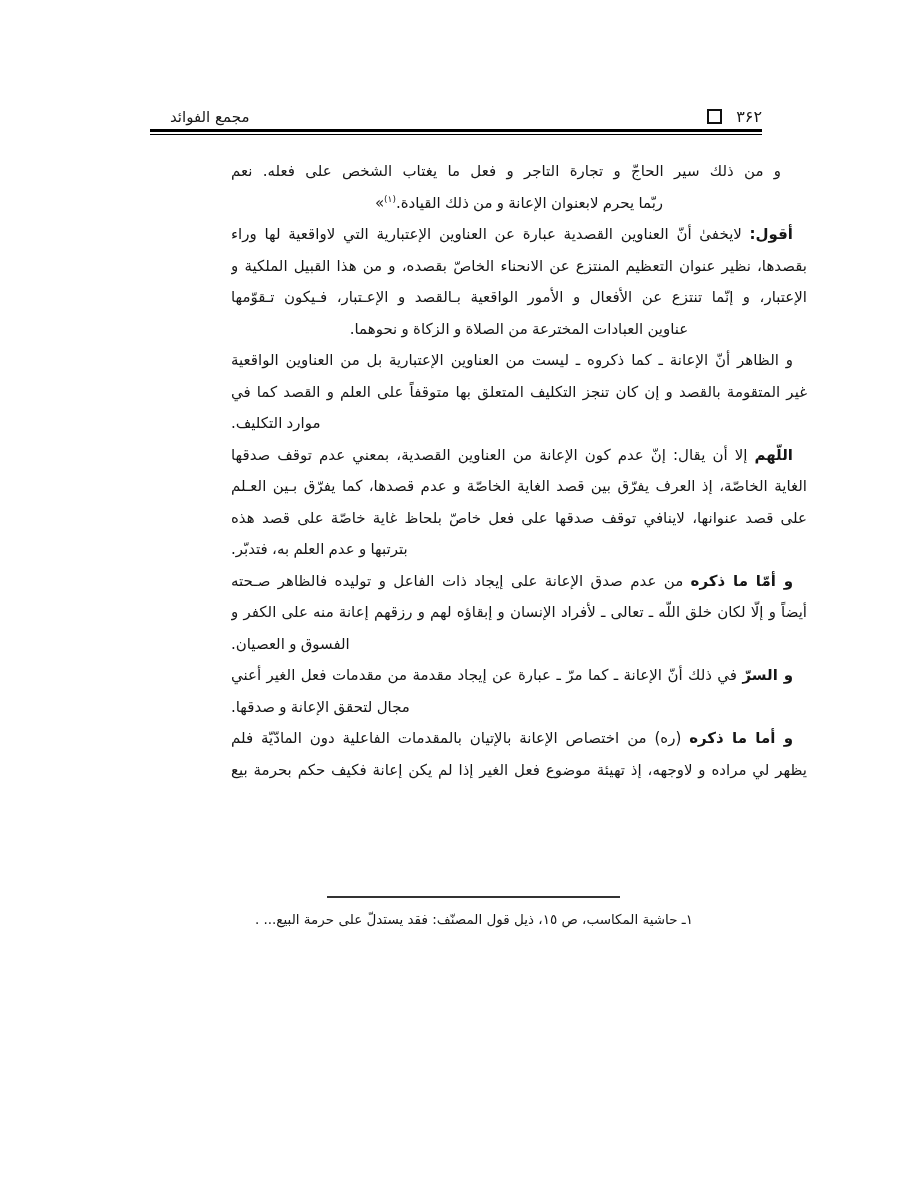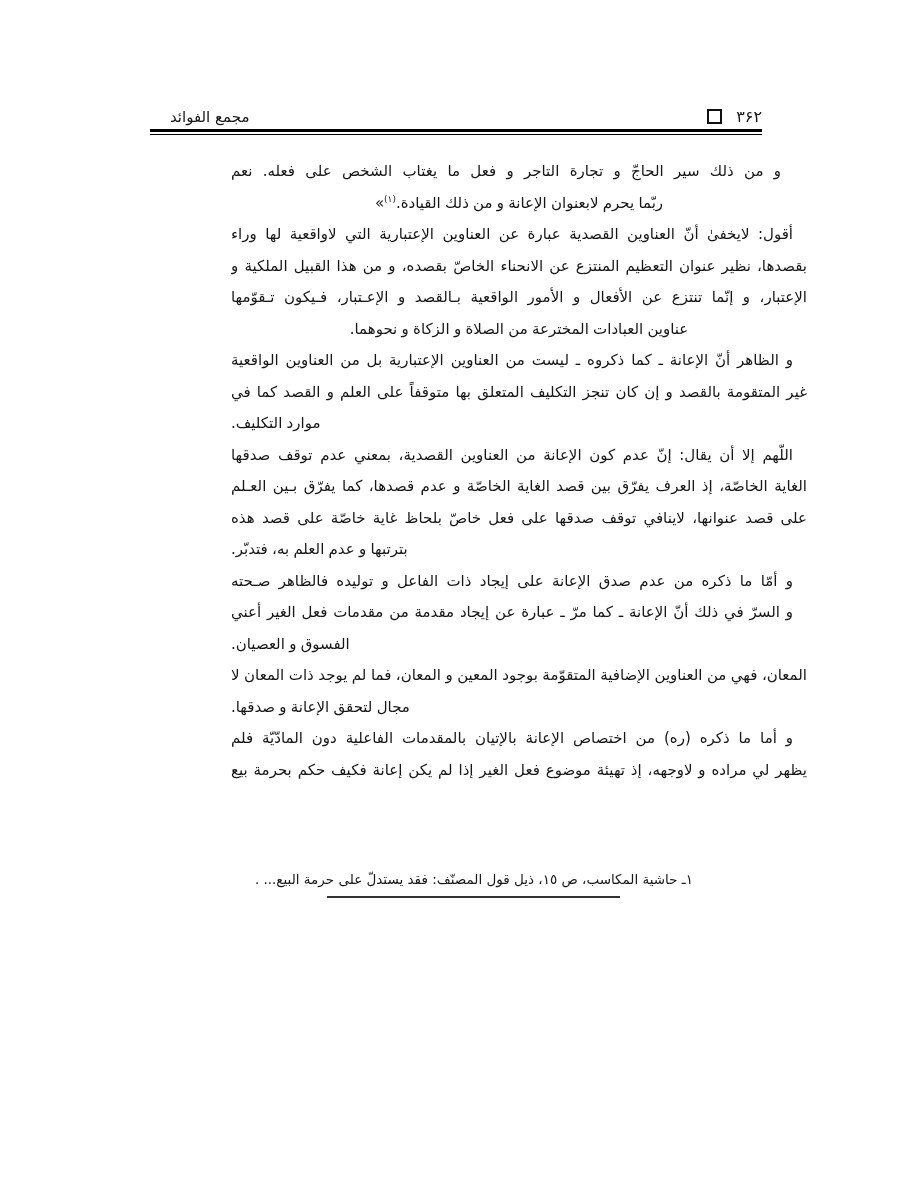--- a/index.html
+++ b/index.html
@@ -25,29 +25,29 @@
     direction:rtl;font-size:15px;word-spacing:-0.5px;margin-left:45px;
   }
   .line{
     height:31.5px;line-height:31.5px;overflow:hidden;
     text-align:justify;text-align-last:justify;
   }
   .line.center{text-align:left;text-align-last:center;}
   .line.endleft{text-align:right;text-align-last:left;}
   .line.ind1{text-indent:14px;}
   .line.ind2{text-indent:26px;}
-  .b{font-weight:normal;}
+  .b{font-weight:bold;}
   sup{font-size:9px;line-height:0;}
   
   .footnote-rule{
     position:absolute;top:896px;left:327px;width:293px;
     border-top:2px solid #333;
   }
   .footnote{
-    position:absolute;top:868px;left:186px;width:576px;
+    position:absolute;top:908px;left:186px;width:576px;
     direction:rtl;text-align:center;font-size:13.5px;line-height:22px;
   }
 </style>
 </head>
 <body>
 
 <div class="sheet">
 
   <div class="header">
     <span class="book-title">مجمع الفوائد</span>
@@ -67,23 +67,23 @@
       <div class="line"><span>الإعتبار، و إنّما تنتزع عن الأفعال و الأمور الواقعية بـالقصد و الإعـتبار، فـيكون تـقوّمها</span></div>
       <div class="line center"><span>عناوين العبادات المخترعة من الصلاة و الزكاة و نحوهما.</span></div>
       <div class="line ind1"><span>و الظاهر أنّ الإعانة ـ كما ذكروه ـ ليست من العناوين الإعتبارية بل من العناوين الواقعية</span></div>
       <div class="line"><span>غير المتقومة بالقصد و إن كان تنجز التكليف المتعلق بها متوقفاً على العلم و القصد كما في سائر</span></div>
       <div class="line endleft"><span>موارد التكليف.</span></div>
       <div class="line ind1"><span class="b">اللّهم</span><span> إلا أن يقال: إنّ عدم كون الإعانة من العناوين القصدية، بمعني عدم توقف صدقها</span></div>
       <div class="line"><span>الغاية الخاصّة، إذ العرف يفرّق بين قصد الغاية الخاصّة و عدم قصدها، كما يفرّق بـين العـلم</span></div>
       <div class="line"><span>على قصد عنوانها، لاينافي توقف صدقها على فعل خاصّ بلحاظ غاية خاصّة على قصد هذه</span></div>
       <div class="line endleft"><span>بترتبها و عدم العلم به، فتدبّر.</span></div>
       <div class="line ind1"><span class="b">و أمّا ما ذكره</span><span> من عدم صدق الإعانة على إيجاد ذات الفاعل و توليده فالظاهر صـحته</span></div>
+      <div class="line"><span>أيضاً و إلّا لكان خلق اللّه ـ تعالى ـ لأفراد الإنسان و إبقاؤه لهم و رزقهم إعانة منه على الكفر و</span></div>
+      <div class="line endleft"><span>الفسوق و العصيان.</span></div>
       <div class="line ind1"><span class="b">و السرّ</span><span> في ذلك أنّ الإعانة ـ كما مرّ ـ عبارة عن إيجاد مقدمة من مقدمات فعل الغير أعني</span></div>
-      <div class="line endleft"><span>الفسوق و العصيان.</span></div>
-      <div class="line"><span>المعان، فهي من العناوين الإضافية المتقوّمة بوجود المعين و المعان، فما لم يوجد ذات المعان لا</span></div>
       <div class="line endleft"><span>مجال لتحقق الإعانة و صدقها.</span></div>
       <div class="line ind1"><span class="b">و أما ما ذكره</span><span> (ره) من اختصاص الإعانة بالإتيان بالمقدمات الفاعلية دون المادّيّة فلم</span></div>
       <div class="line"><span>يظهر لي مراده و لاوجهه، إذ تهيئة موضوع فعل الغير إذا لم يكن إعانة فكيف حكم بحرمة بيع</span></div>
     </div>
 
   <div class="footnote-rule"></div>
   <div class="footnote">١ـ حاشية المكاسب، ص ١٥، ذيل قول المصنّف: فقد يستدلّ على حرمة البيع... .</div>
 
 </div>
 

